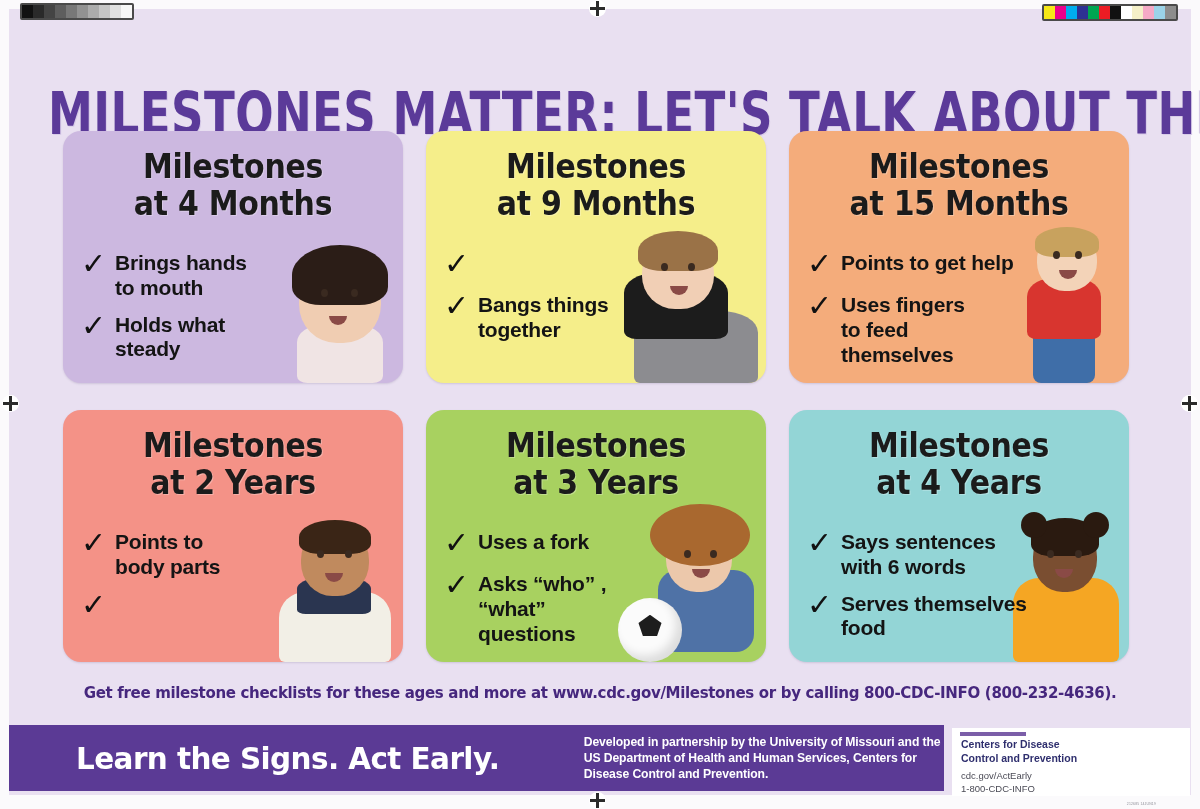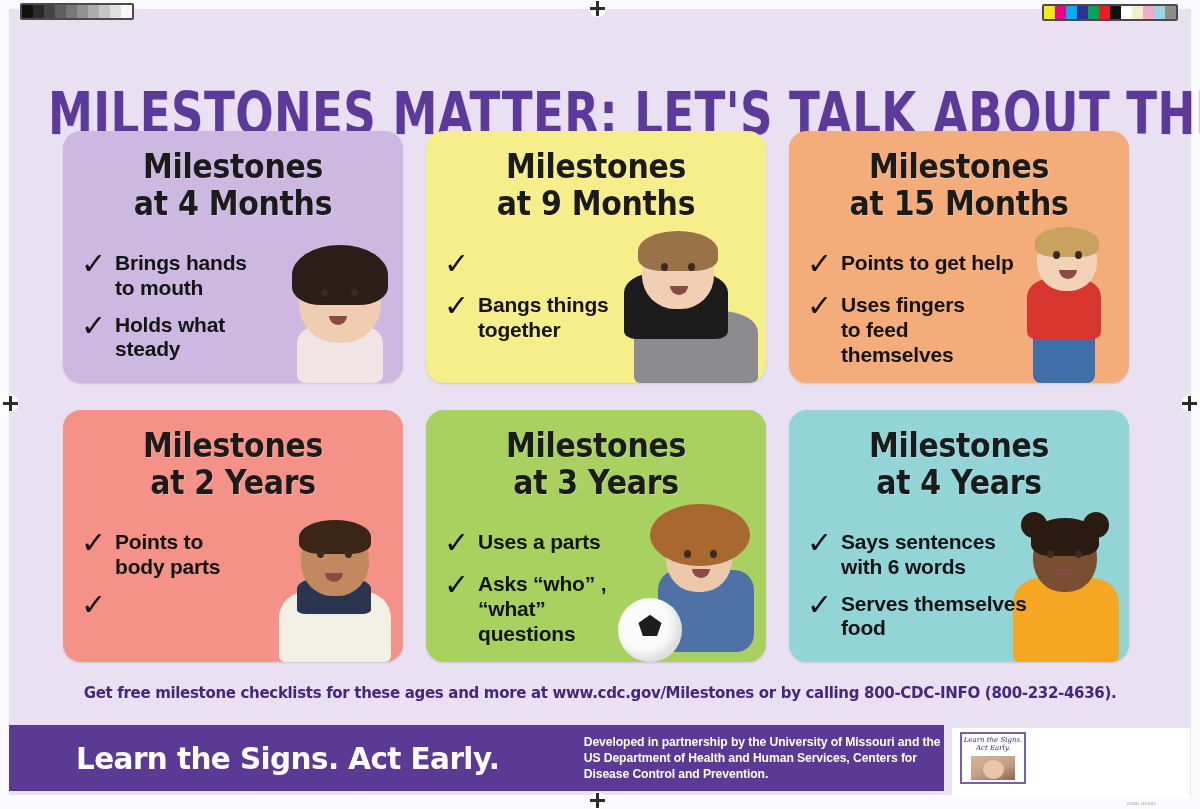--- a/index.html
+++ b/index.html
@@ -464,21 +464,21 @@
           <div class="ph-hair" style="left: 36px; bottom: 96px; width: 100px; height: 62px; background: rgb(169, 104, 47); border-radius: 50%;"></div>
           <div class="ph-eye" style="left: 70px; bottom: 104px;"></div>
           <div class="ph-eye" style="left: 96px; bottom: 104px;"></div>
           <div class="ph-mouth" style="left: 78px; bottom: 84px;"></div>
           <div class="ph-ball" style="left: 4px; bottom: 0px; width: 64px; height: 64px;"></div>
         </div>
         <div class="card-title"><span>Milestones</span><span class="line2">at 3 Years</span></div>
         <div class="bullets">
           <div class="bullet">
             <span class="check">✓</span>
-            <span class="btext">Uses a parts</span>
+            <span class="btext">Uses a fork</span>
           </div>
           <div class="bullet">
             <span class="check">✓</span>
             <span class="btext">Asks “who” ,
 “what”
 questions</span>
           </div>
         </div>
       </div>
       <div class="card" style="background: rgb(147, 213, 214);">
@@ -516,16 +516,24 @@
   </div>
 
   <div id="cdc-block">
     <div id="lsae-logo">
       <div class="lsae-text">
         <div>Learn the Signs.</div>
         <div>Act Early.</div>
       </div>
       <div class="lsae-photo"></div>
     </div>
+    <div id="cdc-text">
+      <div class="cdc-name">Centers for Disease</div>
+      <div class="cdc-name">Control and Prevention</div>
+      <div class="cdc-meta">
+        <div>cdc.gov/ActEarly</div>
+        <div>1-800-CDC-INFO</div>
+      </div>
+    </div>
   </div>
 
   <div id="micro-print">212685 14JUN19</div>
 </div>
 
 </body></html>

